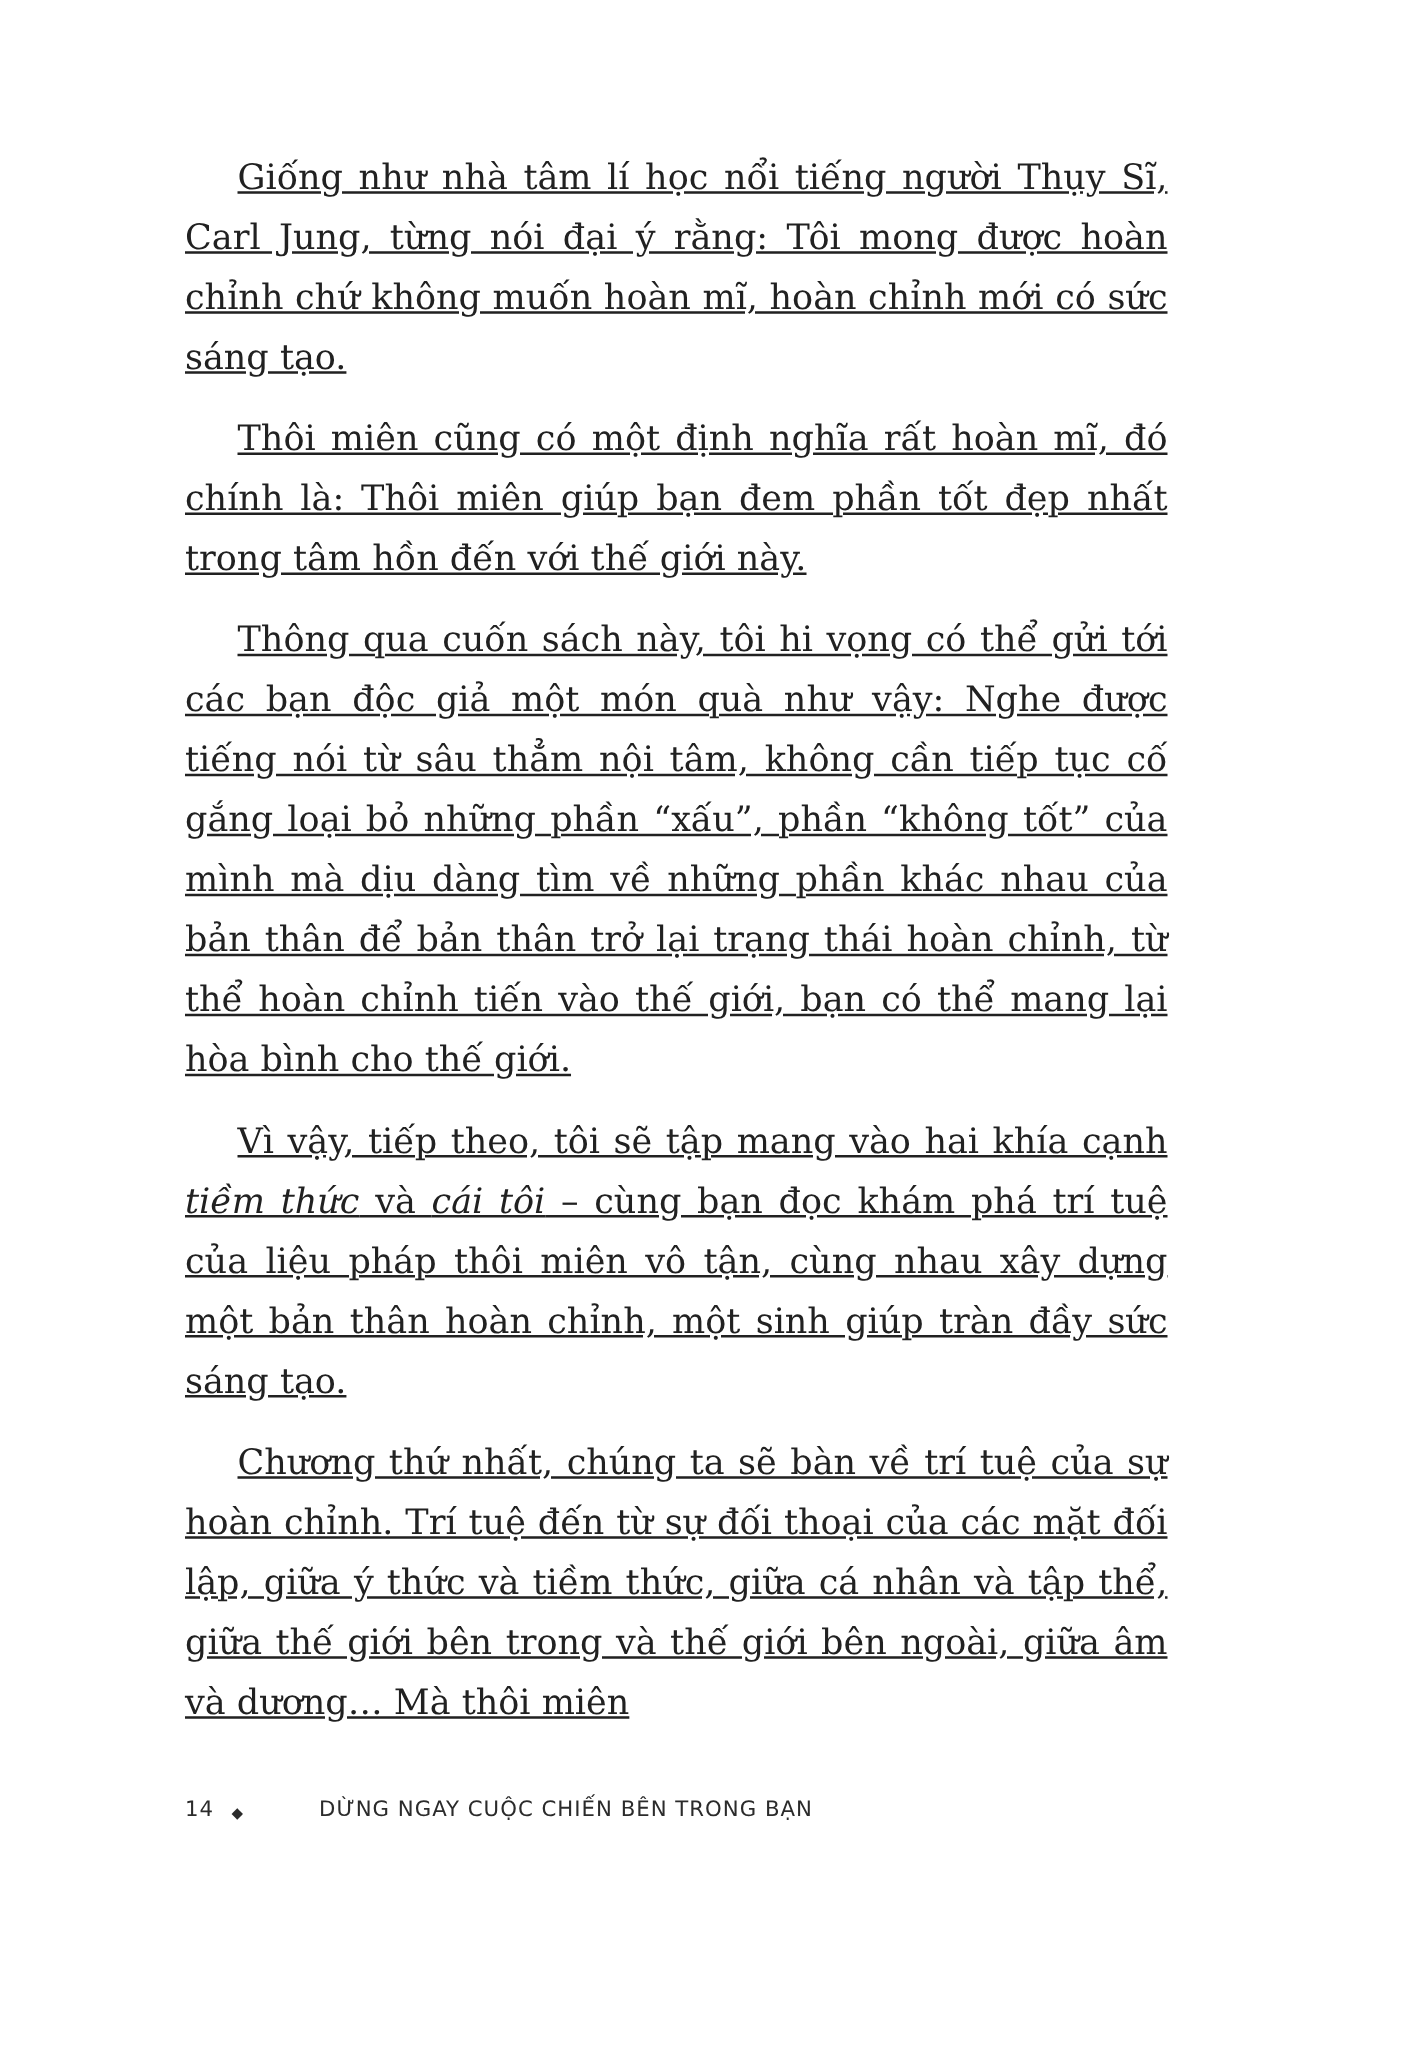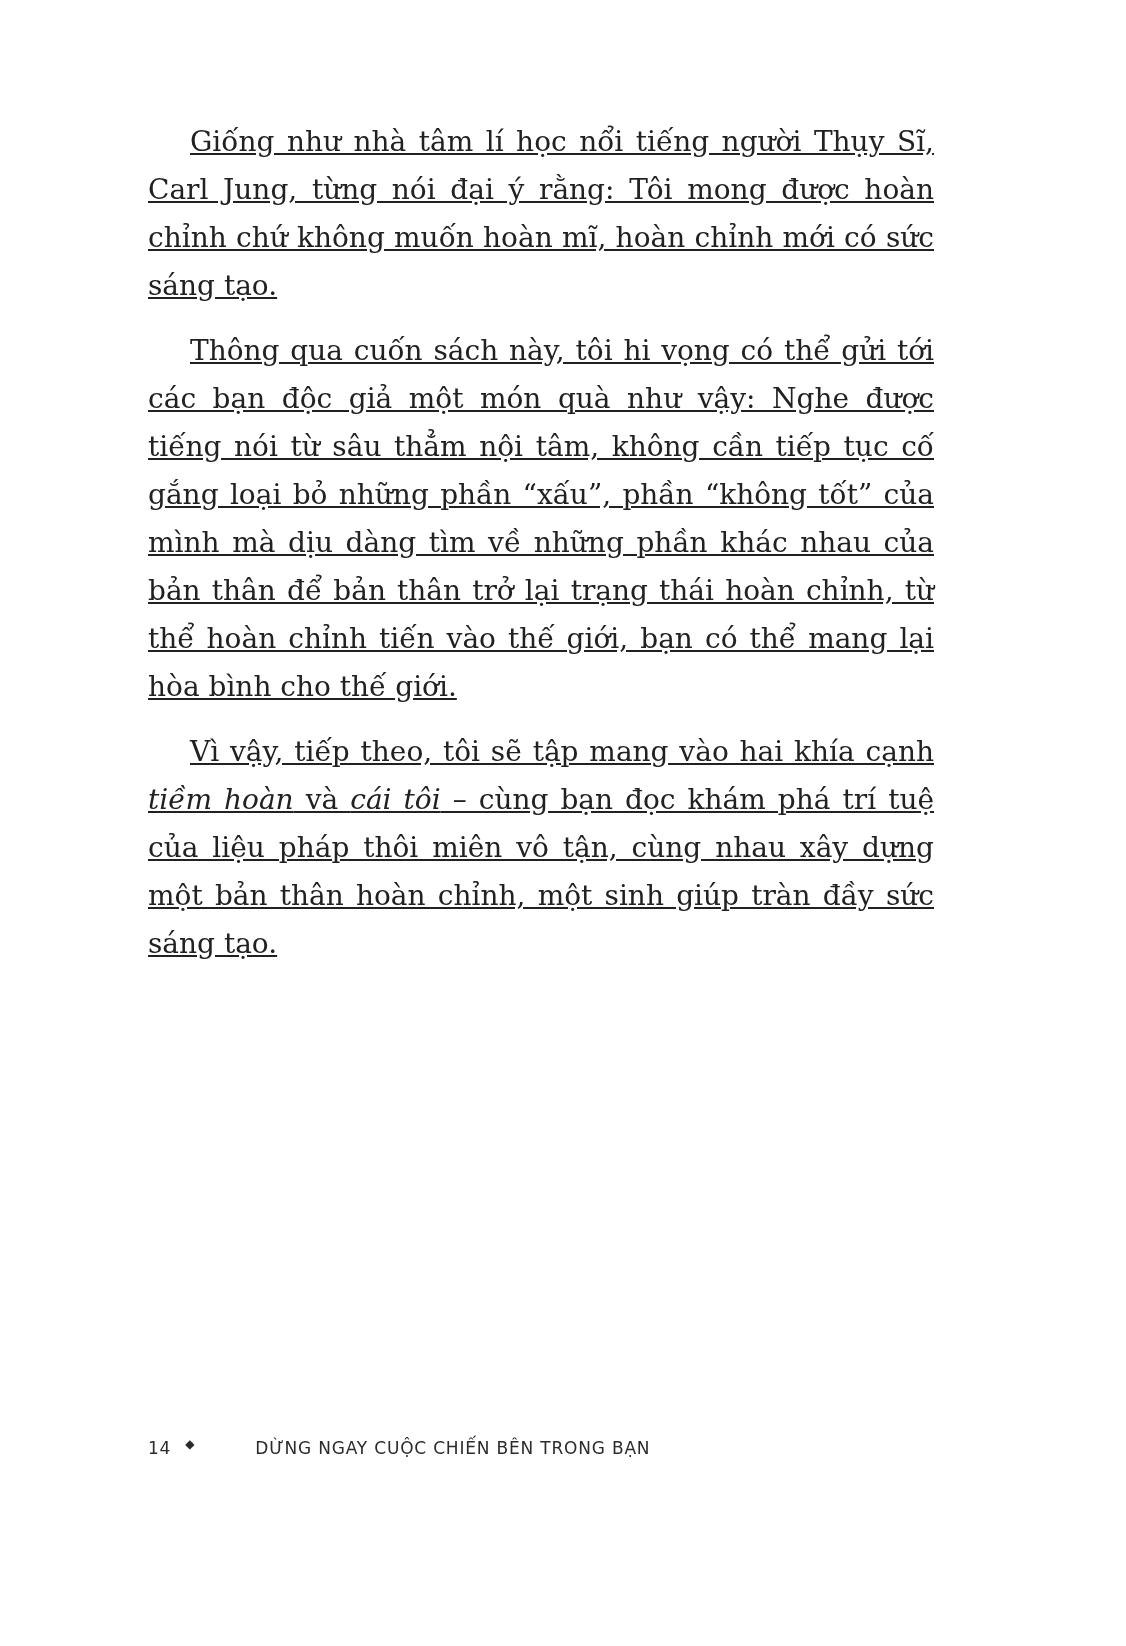--- a/index.html
+++ b/index.html
@@ -41,21 +41,21 @@
   .footer {
     position: absolute;
     left: 148px;
     top: 1438px;
     width: 786px;
     font-family: "DejaVu Sans", "Liberation Sans", sans-serif;
     font-size: 17px;
     letter-spacing: 0.8px;
     color: #3a3a3a;
     display: flex;
-    align-items: flex-start;
+    align-items: flex-end;
     gap: 14px;
     white-space: nowrap;
   }
   .footer .diamond {
     font-size: 12px;
     color: #2b2b2b;
     transform: translateY(-1px);
   }
   .footer .page-number {
     color: #2b2b2b;
@@ -66,22 +66,24 @@
   }
 </style>
 </head>
 <body>
 
 <div class="page">
 
   <div class="text-block">
 
       <p class="para indent"><span>Giống như nhà tâm lí học nổi tiếng người Thụy Sĩ, Carl Jung, từng nói đại ý rằng: Tôi mong được hoàn chỉnh chứ không muốn hoàn mĩ, hoàn chỉnh mới có sức sáng tạo.</span></p>
+      <p class="para indent"><span>Thôi miên cũng có một định nghĩa rất hoàn mĩ, đó chính là: Thôi miên giúp bạn đem phần tốt đẹp nhất trong tâm hồn đến với thế giới này.</span></p>
       <p class="para indent"><span>Thông qua cuốn sách này, tôi hi vọng có thể gửi tới các bạn độc giả một món quà như vậy: Nghe được tiếng nói từ sâu thẳm nội tâm, không cần tiếp tục cố gắng loại bỏ những phần “xấu”, phần “không tốt” của mình mà dịu dàng tìm về những phần khác nhau của bản thân để bản thân trở lại trạng thái hoàn chỉnh, từ thể hoàn chỉnh tiến vào thế giới, bạn có thể mang lại hòa bình cho thế giới.</span></p>
-      <p class="para indent"><span>Vì vậy, tiếp theo, tôi sẽ tập mang vào hai khía cạnh </span><span class="italic">tiềm hoàn</span><span> và </span><span class="italic">cái tôi</span><span> – cùng bạn đọc khám phá trí tuệ của liệu pháp thôi miên vô tận, cùng nhau xây dựng một bản thân hoàn chỉnh, một sinh giúp tràn đầy sức sáng tạo.</span></p>
+      <p class="para indent"><span>Vì vậy, tiếp theo, tôi sẽ tập mang vào hai khía cạnh </span><span class="italic">tiềm thức</span><span> và </span><span class="italic">cái tôi</span><span> – cùng bạn đọc khám phá trí tuệ của liệu pháp thôi miên vô tận, cùng nhau xây dựng một bản thân hoàn chỉnh, một sinh giúp tràn đầy sức sáng tạo.</span></p>
+      <p class="para indent"><span>Chương thứ nhất, chúng ta sẽ bàn về trí tuệ của sự hoàn chỉnh. Trí tuệ đến từ sự đối thoại của các mặt đối lập, giữa ý thức và tiềm thức, giữa cá nhân và tập thể, giữa thế giới bên trong và thế giới bên ngoài, giữa âm và dương… Mà thôi miên</span></p>
     </div>
 
   <div class="footer">
     <span class="page-number">14</span>
     <span class="diamond">◆</span>
     <span class="book-title">DỪNG NGAY CUỘC CHIẾN BÊN TRONG BẠN</span>
   </div>
 
 </div>
 

